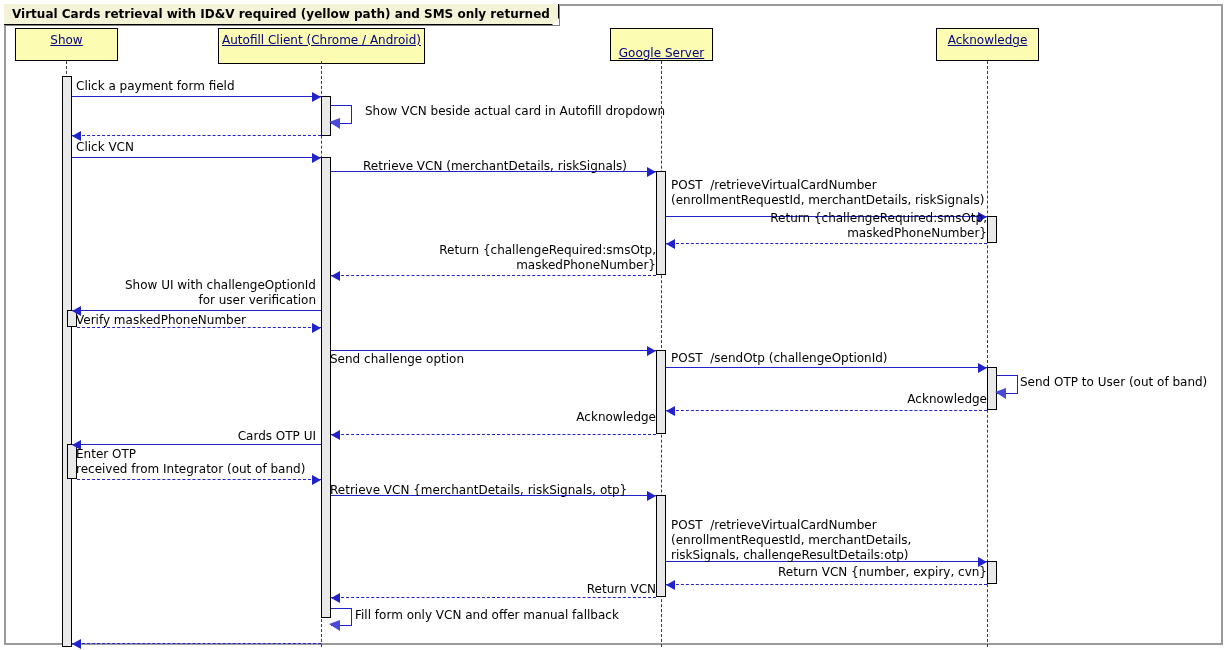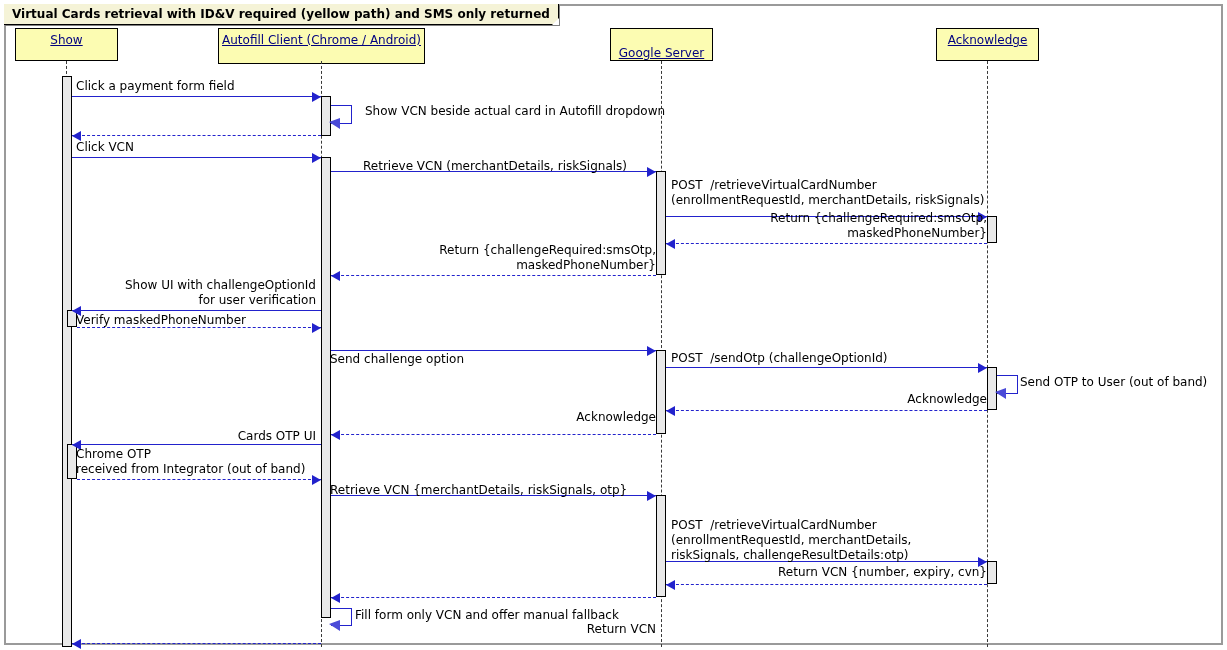--- a/index.html
+++ b/index.html
@@ -202,36 +202,36 @@
       <div class="arrow-l" style="left: 666px; top: 406px;"></div>
       <div class="msg-label right" style="left: 671px; top: 392px; width: 316px;">Acknowledge</div>
       <div class="msg-line dashed" style="left: 331px; top: 434px; width: 325px;"></div>
       <div class="arrow-l" style="left: 331px; top: 430px;"></div>
       <div class="msg-label right" style="left: 336px; top: 410px; width: 320px;">Acknowledge</div>
       <div class="msg-line" style="left: 72px; top: 444px; width: 249px;"></div>
       <div class="arrow-l" style="left: 72px; top: 440px;"></div>
       <div class="msg-label right" style="left: 76px; top: 429px; width: 240px;">Cards OTP UI</div>
       <div class="msg-line dashed" style="left: 77px; top: 479px; width: 244px;"></div>
       <div class="arrow-r" style="left: 312px; top: 475px;"></div>
-      <div class="msg-label" style="left: 76px; top: 447px; width: 250px;">Chrome OTP
+      <div class="msg-label" style="left: 76px; top: 447px; width: 250px;">Enter OTP
 received from Integrator (out of band)</div>
       <div class="msg-line" style="left: 331px; top: 495px; width: 325px;"></div>
       <div class="arrow-r" style="left: 647px; top: 491px;"></div>
       <div class="msg-label" style="left: 330px; top: 483px; width: 330px;">Retrieve VCN {merchantDetails, riskSignals, otp}</div>
       <div class="msg-line" style="left: 666px; top: 561px; width: 321px;"></div>
       <div class="arrow-r" style="left: 978px; top: 557px;"></div>
       <div class="msg-label" style="left: 671px; top: 518px; width: 330px;">POST  /retrieveVirtualCardNumber
 (enrollmentRequestId, merchantDetails,
 riskSignals, challengeResultDetails:otp)</div>
       <div class="msg-line dashed" style="left: 666px; top: 584px; width: 321px;"></div>
       <div class="arrow-l" style="left: 666px; top: 580px;"></div>
       <div class="msg-label right" style="left: 671px; top: 565px; width: 316px;">Return VCN {number, expiry, cvn}</div>
       <div class="msg-line dashed" style="left: 331px; top: 597px; width: 325px;"></div>
       <div class="arrow-l" style="left: 331px; top: 593px;"></div>
-      <div class="msg-label right" style="left: 336px; top: 582px; width: 320px; margin-top: 40px;">Return VCN</div>
+      <div class="msg-label right" style="left: 336px; top: 582px; width: 320px;">Return VCN</div>
       <div class="self-msg" style="left: 331px; top: 608px; width: 21px; height: 18px;"></div>
       <div class="self-arrow" style="left: 329px; top: 620px;"></div>
       <div class="msg-label" style="left: 355px; top: 608px; width: 300px;">Fill form only VCN and offer manual fallback</div>
       <div class="msg-line dashed" style="left: 72px; top: 643px; width: 249px;"></div>
       <div class="arrow-l" style="left: 72px; top: 639px;"></div>
     </div>
 
 </div>
 
 </body></html>

